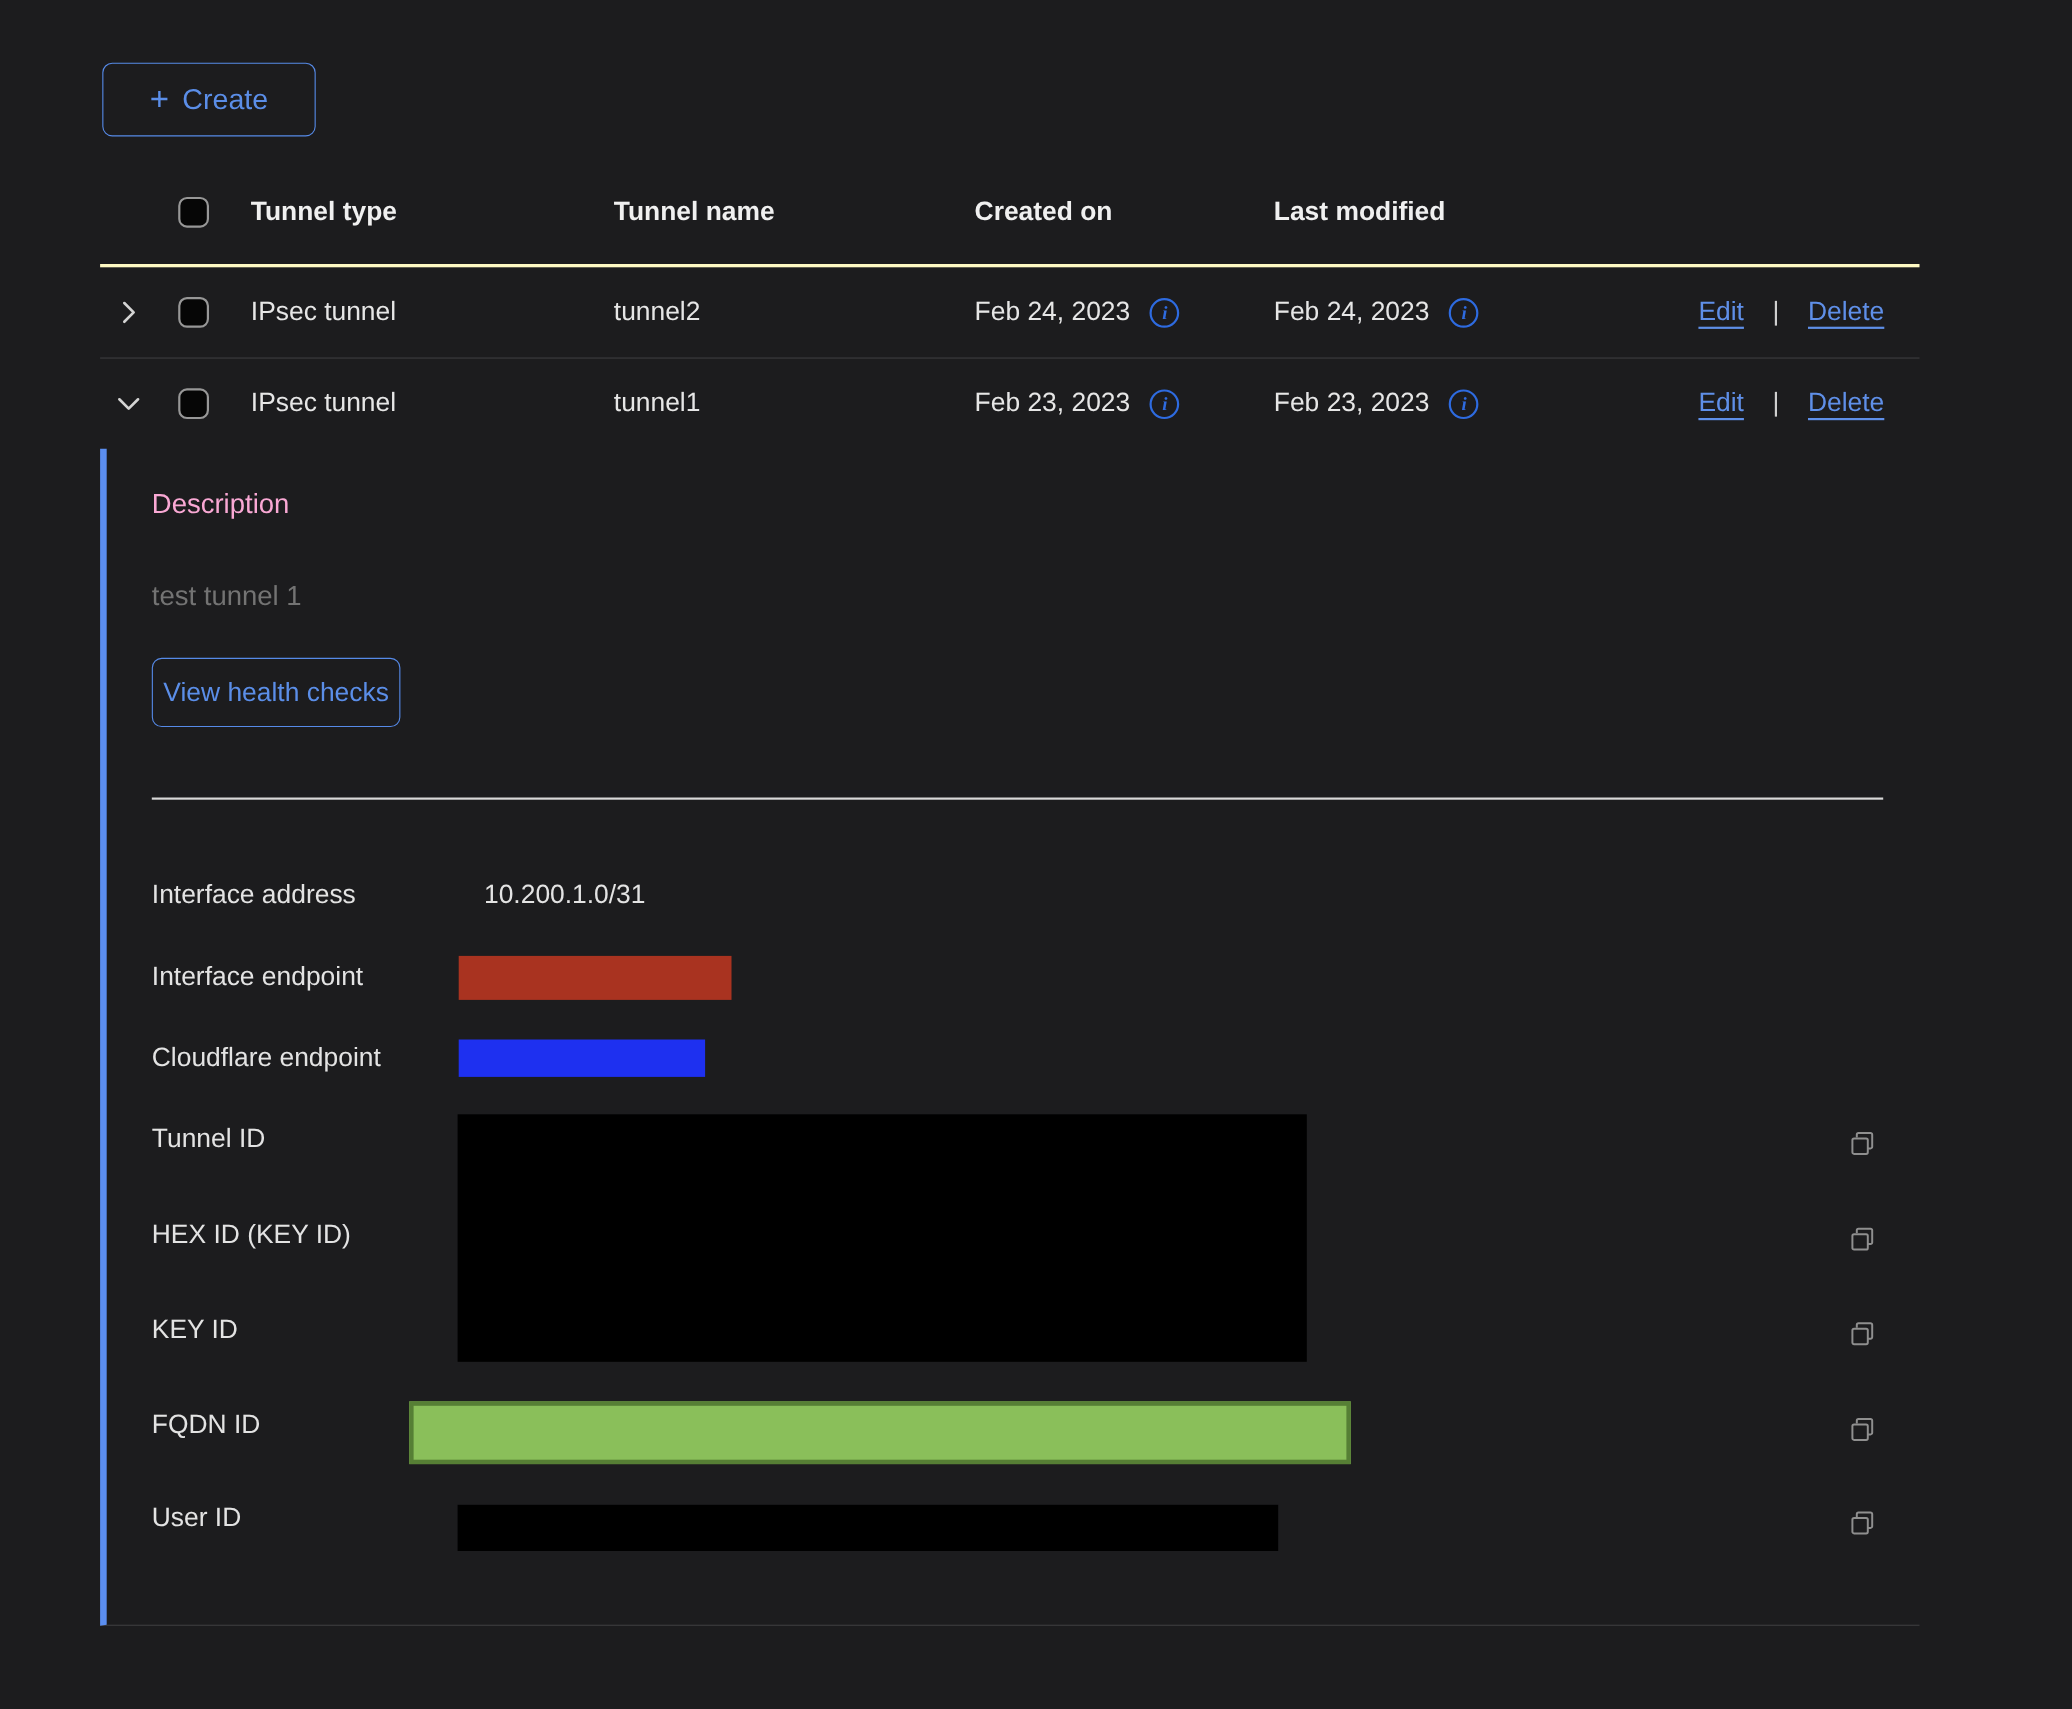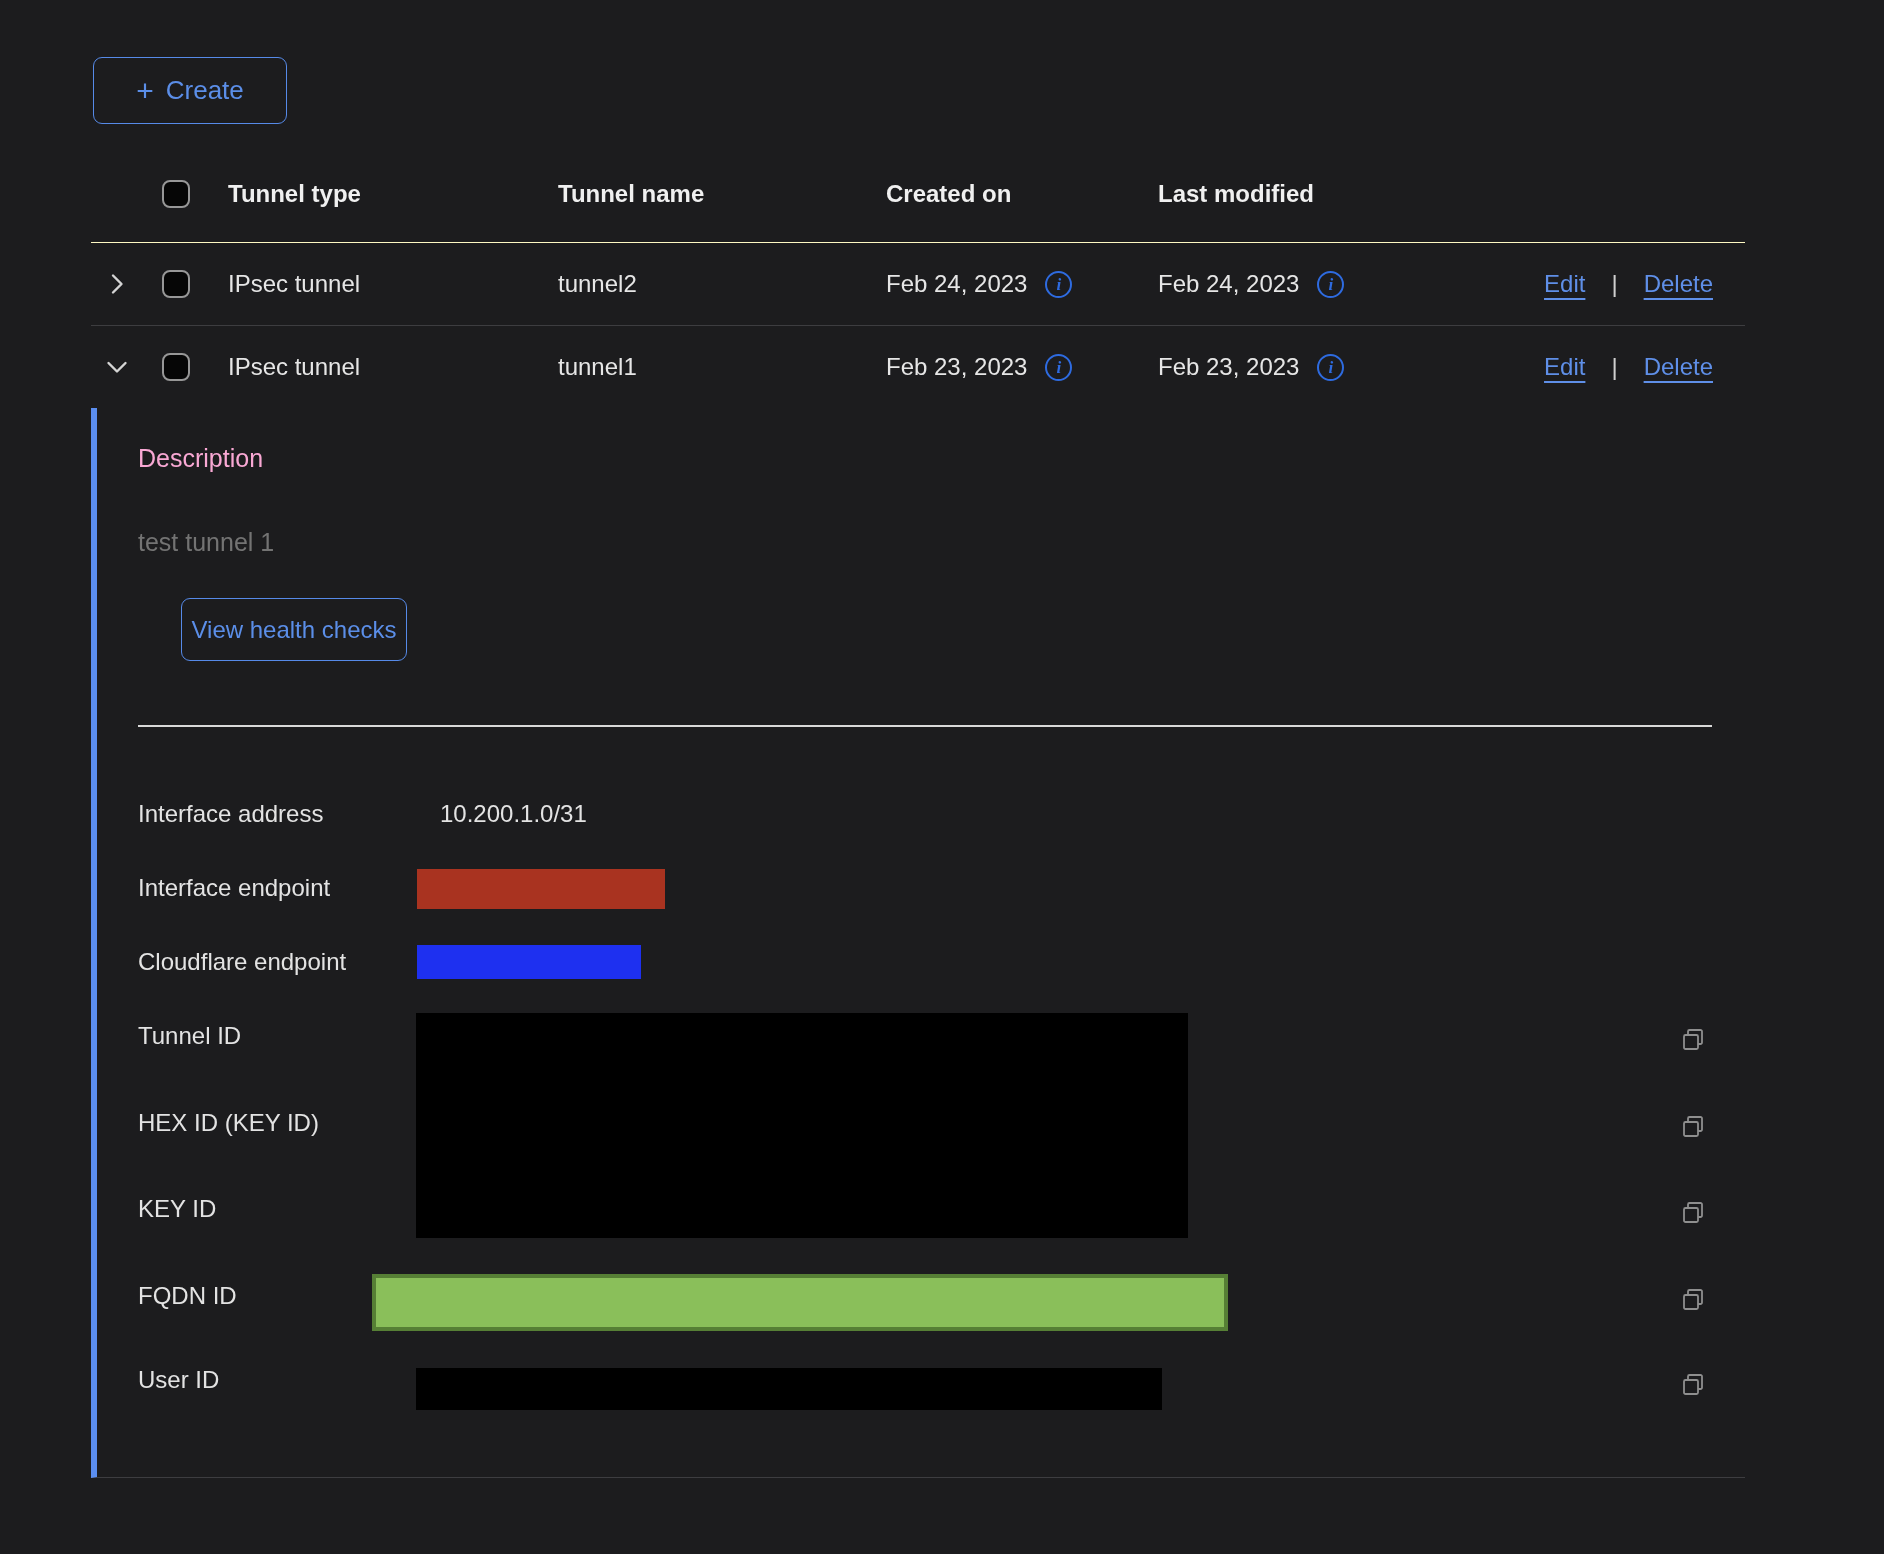--- a/index.html
+++ b/index.html
@@ -16,21 +16,21 @@
   .create-btn {
     position:absolute; left:93px; top:57px; width:194px; height:67px;
     background:transparent; border:1.5px solid #568ae8; border-radius:9px;
     color:#5b8ee8; font-size:26px; font-family:"Liberation Sans",sans-serif;
     display:flex; align-items:center; justify-content:center; gap:12px; cursor:pointer;
   }
   .create-btn .plus { font-size:30px; font-weight:300; line-height:1; }
 
   
   .t-row { position:absolute; left:91px; width:1654px; }
-  .t-header { top:146px; height:97px; border-bottom:1px solid #fef9c3; }
+  .t-header { top:146px; height:97px; border-bottom:3px solid #fef9c3; }
   .t-r1 { top:243px; height:83px; border-bottom:1px solid #3d3d40; }
   .t-r2 { top:326px; height:82px; }
   .cell { position:absolute; top:0; height:100%; display:flex; align-items:center; font-size:24px; color:#e6e6e6; }
   .c-chevron { left:8px; width:36px; justify-content:center; cursor:pointer; background:none; border:none; }
   .c-check { left:71px; }
   .c-type { left:137px; }
   .c-name { left:467px; }
   .c-created { left:795px; gap:18px; }
   .c-modified { left:1067px; gap:18px; }
   .c-actions { right:32px; gap:26px; font-size:24px; }
@@ -62,21 +62,21 @@
   
   .expand-panel {
     position:absolute; left:91px; top:408px; width:1654px; height:1070px;
     border-left:6px solid #5b8ef0; border-bottom:1px solid #3d3d40;
   }
   .desc-label { position:absolute; left:41px; top:36px; font-size:25px; color:#f9a8d4; }
   .desc-value { position:absolute; left:41px; top:120px; font-size:25px; color:#737373; }
   .health-btn {
     position:absolute; left:41px; top:190px; width:226px; height:63px;
     background:transparent; border:1.5px solid #568ae8; border-radius:9px;
-    color:#5b8ee8; font-size:24px; font-family:"Liberation Sans",sans-serif; cursor:pointer;margin-left:43px;
+    color:#5b8ee8; font-size:24px; font-family:"Liberation Sans",sans-serif; cursor:pointer;
   }
   .hr-light { position:absolute; left:41px; top:317px; width:1574px; height:2px; background:#d8d8d8; }
 
   .f-label { position:absolute; left:41px; font-size:24px; color:#e3e3e3; white-space:nowrap; }
   .f-value { position:absolute; font-size:24px; color:#e3e3e3; }
 
   .redact { position:absolute; }
   .redact-red   { left:320px; top:461px; width:248px; height:40px; background:#a93320; }
   .redact-blue  { left:320px; top:537px; width:224px; height:34px; background:#1e30f0; }
   .redact-black-lg { left:319px; top:605px; width:772px; height:225px; background:#000; }

